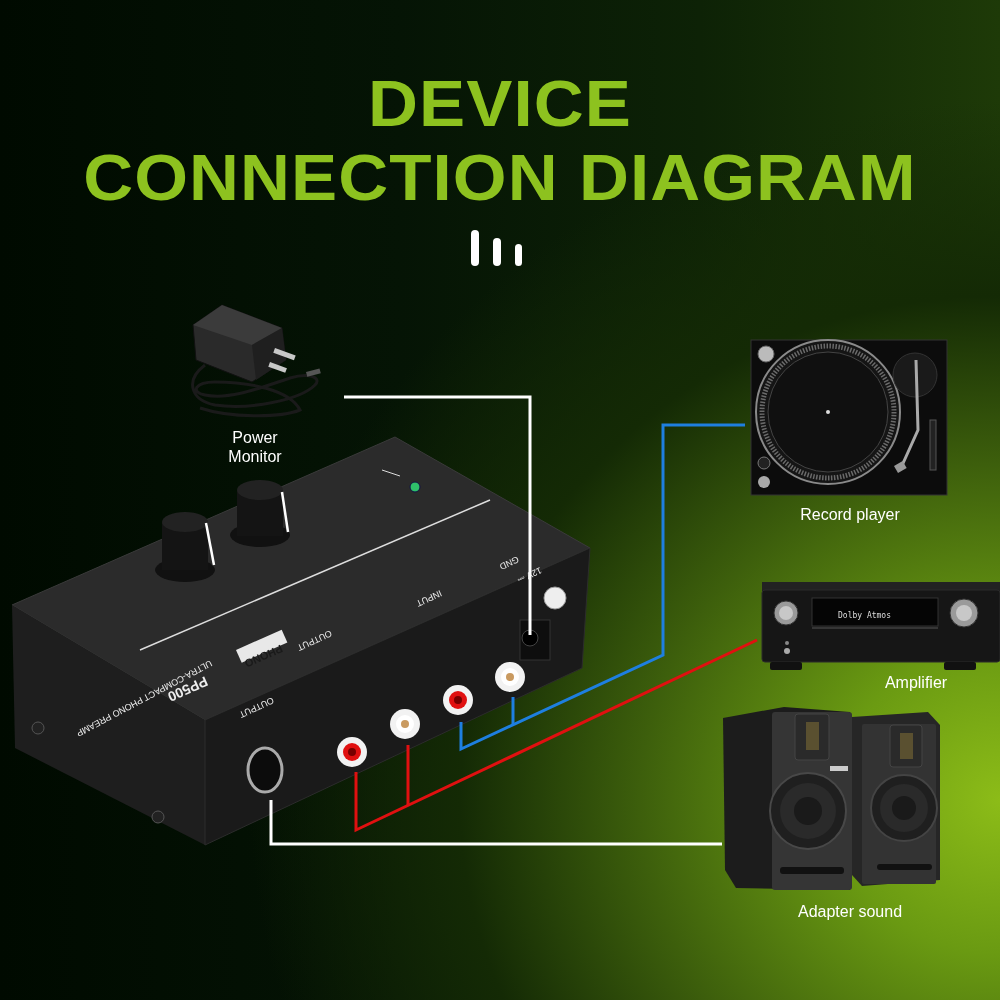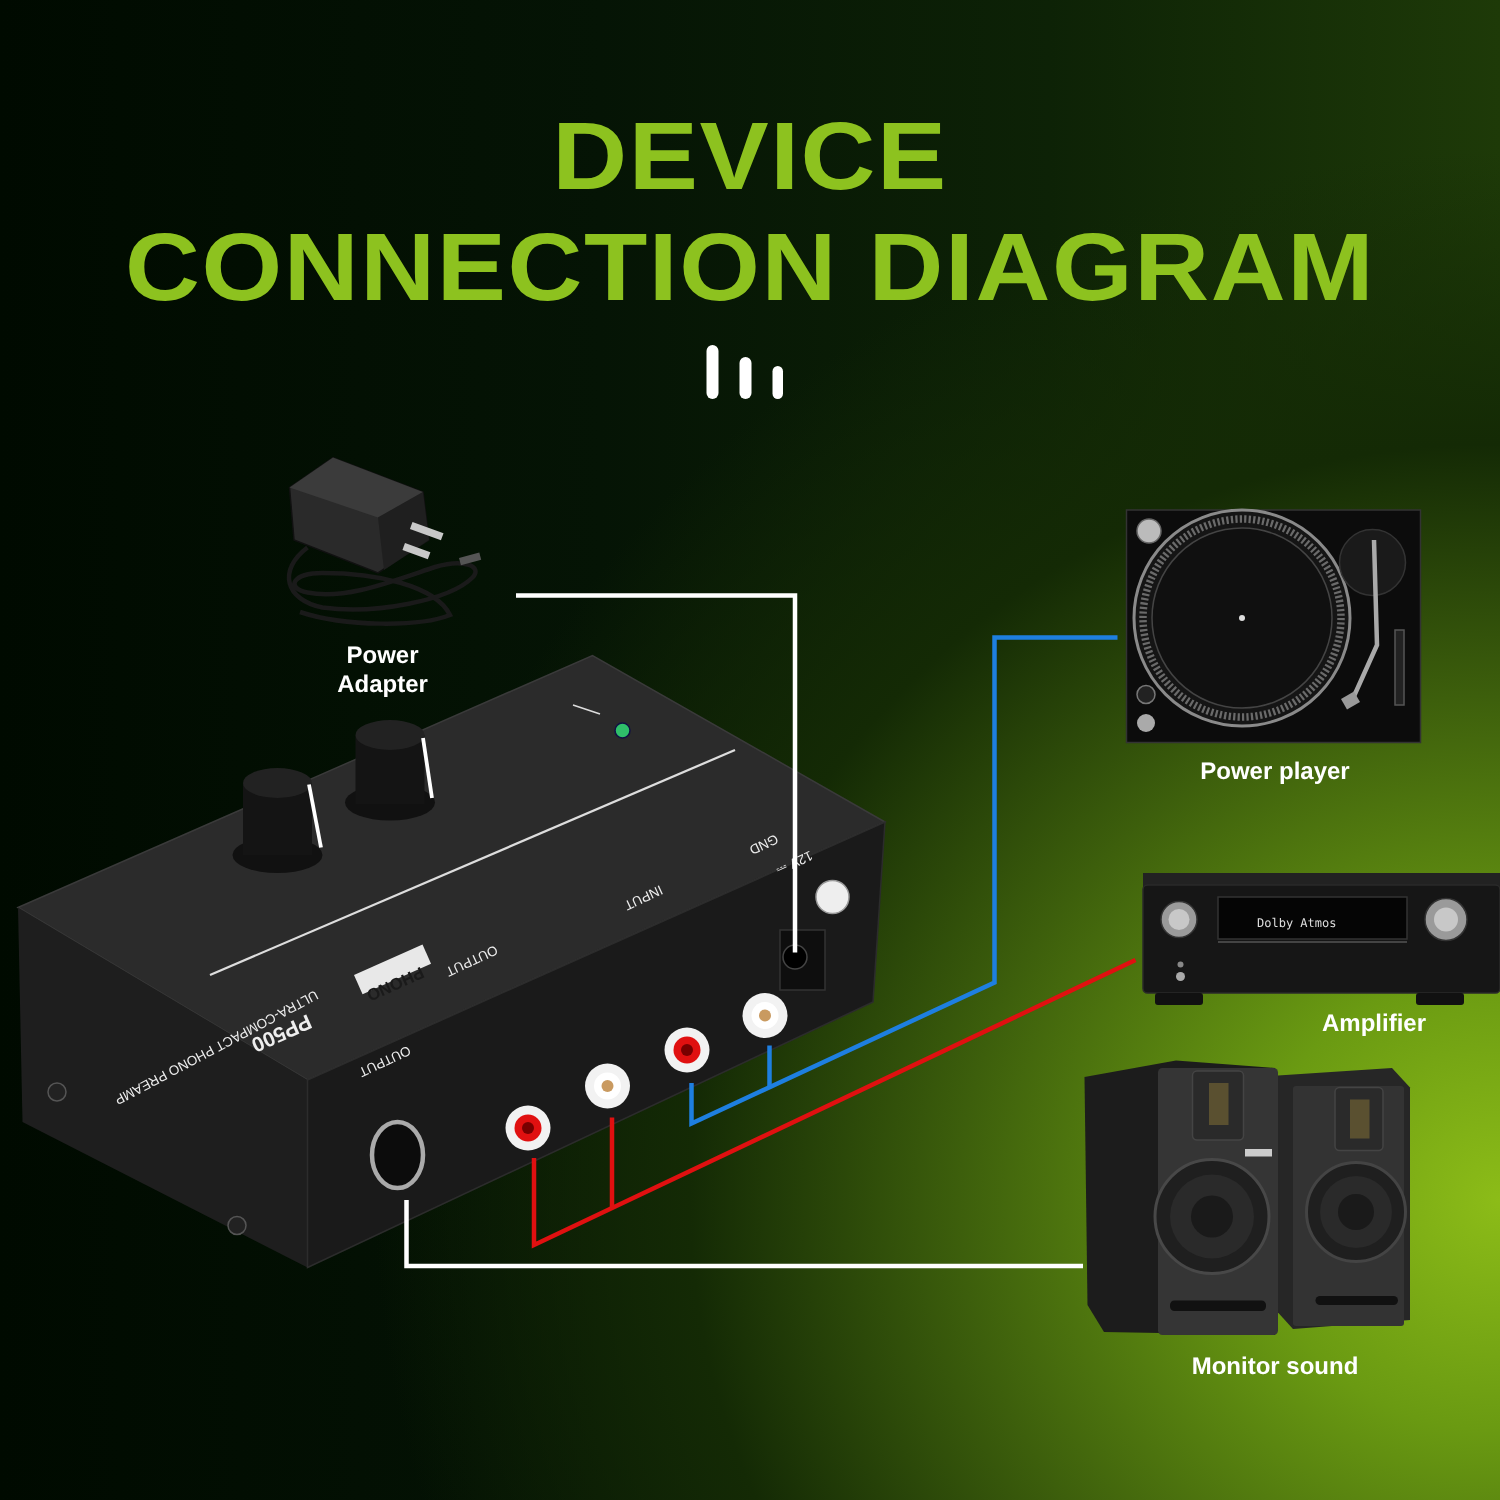--- a/index.html
+++ b/index.html
@@ -8,21 +8,21 @@
   .bg { position:absolute; inset:0;
     background:
       radial-gradient(ellipse 75% 70% at 100% 80%, #8cbc18 0%, #6a9a12 22%, #3d5f0c 48%, #142a05 72%, rgba(0,0,0,0) 100%),
       linear-gradient(90deg, #000a00 0%, #051405 40%, #0d2206 70%, #1e3a08 100%);
   }
   .title { position:absolute; left:0; width:1000px; text-align:center; color:#8dc21f;
     font-weight:bold; font-size:64px; letter-spacing:1px; line-height:1; transform:scaleX(1.08);}
   .t1 { top:72px; }
   .t2 { top:146px; }
   .deco { position:absolute; left:469px; top:230px; width:60px; height:40px; }
-  .label { position:absolute; color:#fff; font-weight:bold; font-size:16px; text-align:center; line-height:1.2; }
+  .label { position:absolute; color:#fff; font-weight:normal; font-size:16px; text-align:center; line-height:1.2; }
   svg.layer { position:absolute; left:0; top:0; }
 </style>
 </head>
 <body>
 
 <div class="bg"></div>
 
 <div class="title t1">DEVICE</div>
 <div class="title t2">CONNECTION DIAGRAM</div>
 
@@ -38,38 +38,38 @@
     <path d="M193 325 L222 305 L282 328 L252 345 Z" fill="#3b3b3b"></path>
     <path d="M252 345 L282 328 L286 360 L256 380 Z" fill="#1f1f1f"></path>
     <rect x="275" y="348" width="22" height="5" fill="#c8c8c8" transform="rotate(20 275 348)"></rect>
     <rect x="270" y="362" width="18" height="5" fill="#c8c8c8" transform="rotate(20 270 362)"></rect>
     <path d="M205 365 C185 380 190 400 215 405 C250 410 300 400 315 385 C322 378 310 372 290 378 C260 388 230 400 205 395 C190 392 195 382 215 382 C250 382 290 390 300 410 C280 418 230 418 200 408" fill="none" stroke="#1a1a1a" stroke-width="3"></path>
     <rect x="306" y="372" width="14" height="5" fill="#555" transform="rotate(-15 306 372)"></rect>
   </g>
 </svg>
 <div class="label" style="left:200px; top:428px; width:110px;">
   <div>Power</div>
-  <div>Adapter</div>
+  <div>Monitor</div>
 </div>
 
 <svg class="layer" width="1000" height="1000" style="pointer-events:none">
   <rect x="751" y="340" width="196" height="155" fill="#0c0c0c" stroke="#333" stroke-width="1"></rect>
   <circle cx="828" cy="412" r="72" fill="#151515" stroke="#8a8a8a" stroke-width="2"></circle>
   <circle cx="828" cy="412" r="66" fill="none" stroke="#6a6a6a" stroke-width="5" stroke-dasharray="1.5 1.5"></circle>
   <circle cx="828" cy="412" r="60" fill="#101010" stroke="#444" stroke-width="1"></circle>
   <circle cx="828" cy="412" r="2" fill="#ddd"></circle>
   <circle cx="766" cy="354" r="8" fill="#bbb" stroke="#666"></circle>
   <circle cx="764" cy="463" r="6" fill="#222" stroke="#777"></circle>
   <circle cx="764" cy="482" r="6" fill="#aaa"></circle>
   <circle cx="915" cy="375" r="22" fill="#1a1a1a" stroke="#333"></circle>
   <path d="M916 360 L918 430 L900 470" fill="none" stroke="#aaa" stroke-width="3"></path>
   <rect x="894" y="466" width="10" height="8" fill="#999" transform="rotate(-30 894 466)"></rect>
   <rect x="930" y="420" width="6" height="50" fill="#222" stroke="#555"></rect>
 </svg>
-<div class="label" style="left:760px; top:505px; width:180px;">Power player</div>
+<div class="label" style="left:760px; top:505px; width:180px;">Record player</div>
 
 <svg class="layer" width="1000" height="1000" style="pointer-events:none">
   <rect x="762" y="582" width="238" height="10" fill="#222"></rect>
   <rect x="762" y="590" width="238" height="72" rx="3" fill="#161616" stroke="#2a2a2a"></rect>
   <rect x="770" y="662" width="32" height="8" rx="2" fill="#111"></rect>
   <rect x="944" y="662" width="32" height="8" rx="2" fill="#111"></rect>
   <circle cx="786" cy="613" r="12" fill="#9a9a9a" stroke="#333"></circle>
   <circle cx="786" cy="613" r="7" fill="#c8c8c8"></circle>
   <circle cx="964" cy="613" r="14" fill="#9a9a9a" stroke="#333"></circle>
   <circle cx="964" cy="613" r="8" fill="#c8c8c8"></circle>
@@ -95,21 +95,21 @@
   <path d="M723 718 L784 707 L850 712 L850 890 L736 888 L725 870 Z" fill="#1c1c1c"></path>
   <rect x="772" y="712" width="80" height="178" rx="3" fill="#353535"></rect>
   <rect x="795" y="714" width="34" height="46" rx="3" fill="#2a2a2a" stroke="#444"></rect>
   <rect x="806" y="722" width="13" height="28" fill="#5a5030"></rect>
   <rect x="830" y="766" width="18" height="5" fill="#ccc"></rect>
   <circle cx="808" cy="811" r="38" fill="#1f1f1f" stroke="#484848" stroke-width="2"></circle>
   <circle cx="808" cy="811" r="28" fill="#2a2a2a"></circle>
   <circle cx="808" cy="811" r="14" fill="#1a1a1a"></circle>
   <rect x="780" y="867" width="64" height="7" rx="3" fill="#111"></rect>
 </svg>
-<div class="label" style="left:770px; top:902px; width:160px;">Monitor sound</div>
+<div class="label" style="left:770px; top:902px; width:160px;">Adapter sound</div>
 
 <svg class="layer" width="1000" height="1000" style="pointer-events:none">
 
   <path d="M12 605 L395 437 L590 548 L205 720 Z" fill="#2b2b2b" stroke="#3a3a3a"></path>
 
   <path d="M12 605 L205 720 L205 845 L15 748 Z" fill="#1e1e1e"></path>
 
   <path d="M205 720 L590 548 L582 668 L205 845 Z" fill="#1a1a1a" stroke="#2c2c2c"></path>
 
   <line x1="140" y1="650" x2="490" y2="500" stroke="#ddd" stroke-width="1.5"></line>

